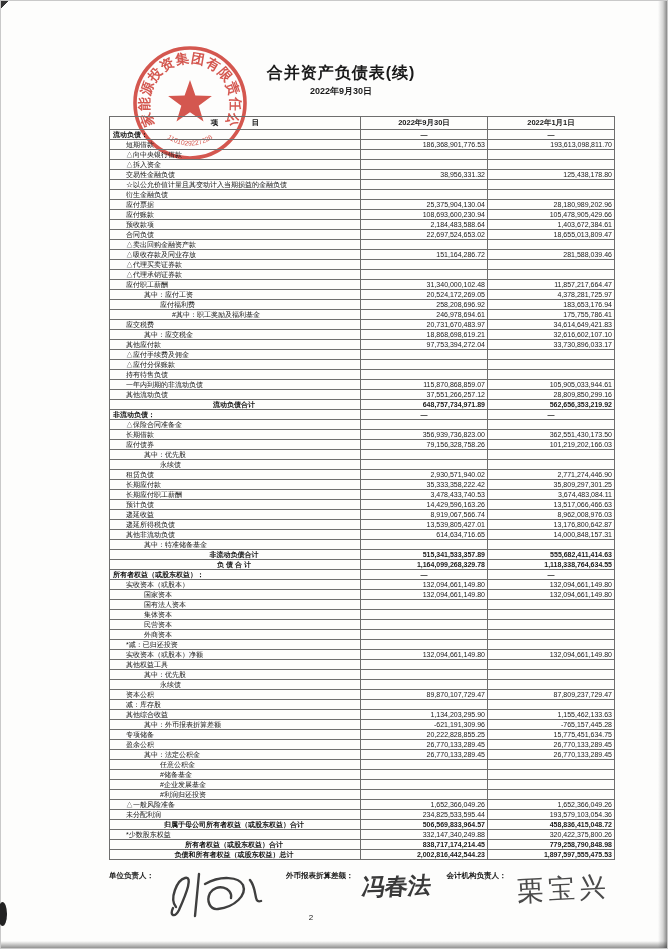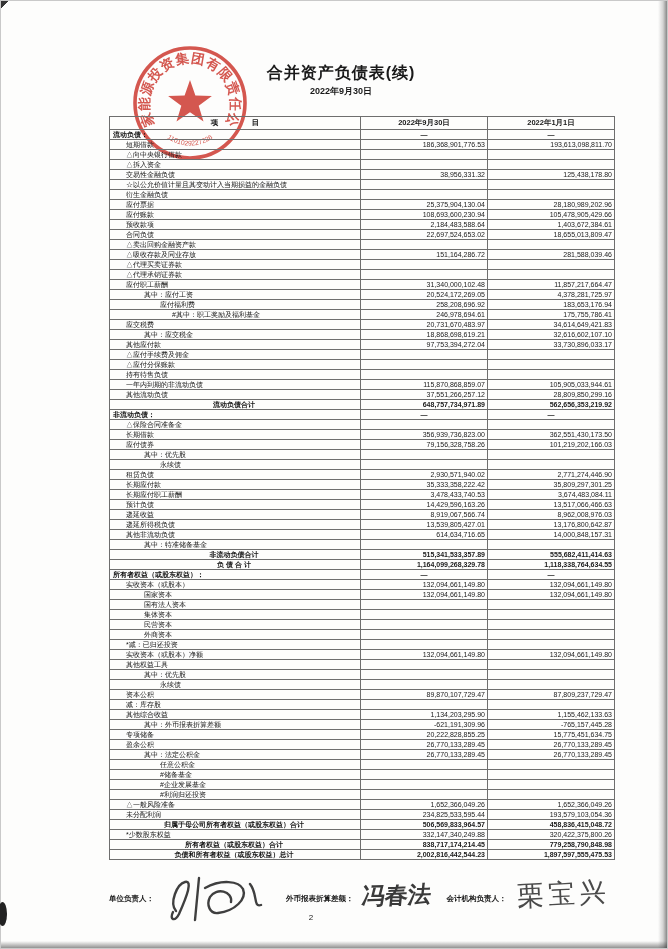--- a/index.html
+++ b/index.html
@@ -38,21 +38,21 @@
   tr.tot td.ci{text-align:center;padding-left:0;}
   .i1{padding-left:16px!important;}
   .i2{padding-left:34px!important;}
   .i3{padding-left:50px!important;}
   .i4{padding-left:62px!important;}
 
   .stamp{position:absolute;left:128px;top:41px;width:122px;height:122px;
          opacity:.85;mix-blend-mode:multiply;pointer-events:none;}
 
   .footer{position:absolute;top:870px;left:108px;width:520px;height:55px;
-          display:flex;align-items:center;}
+          display:flex;align-items:flex-start;}
   .siglabel{font-size:7.5px;font-weight:bold;white-space:nowrap;}
   .sig-scrawl{width:112px;height:48px;margin:0 14px 0 6px;flex:none;}
   .sig-text{font-weight:bold;color:#3a3a3a;white-space:nowrap;}
   .sig2{font-size:23px;transform:skewX(-8deg) rotate(-2deg);margin:0 16px 6px 8px;}
   .sig3{font-size:27px;letter-spacing:4px;color:#4a4a4a;transform:rotate(-3deg);
         margin:0 0 10px 10px;font-weight:normal;}
   .pagenum{position:absolute;top:912px;left:0;width:620px;text-align:center;font-size:8px;}
 </style>
 </head>
 <body>

